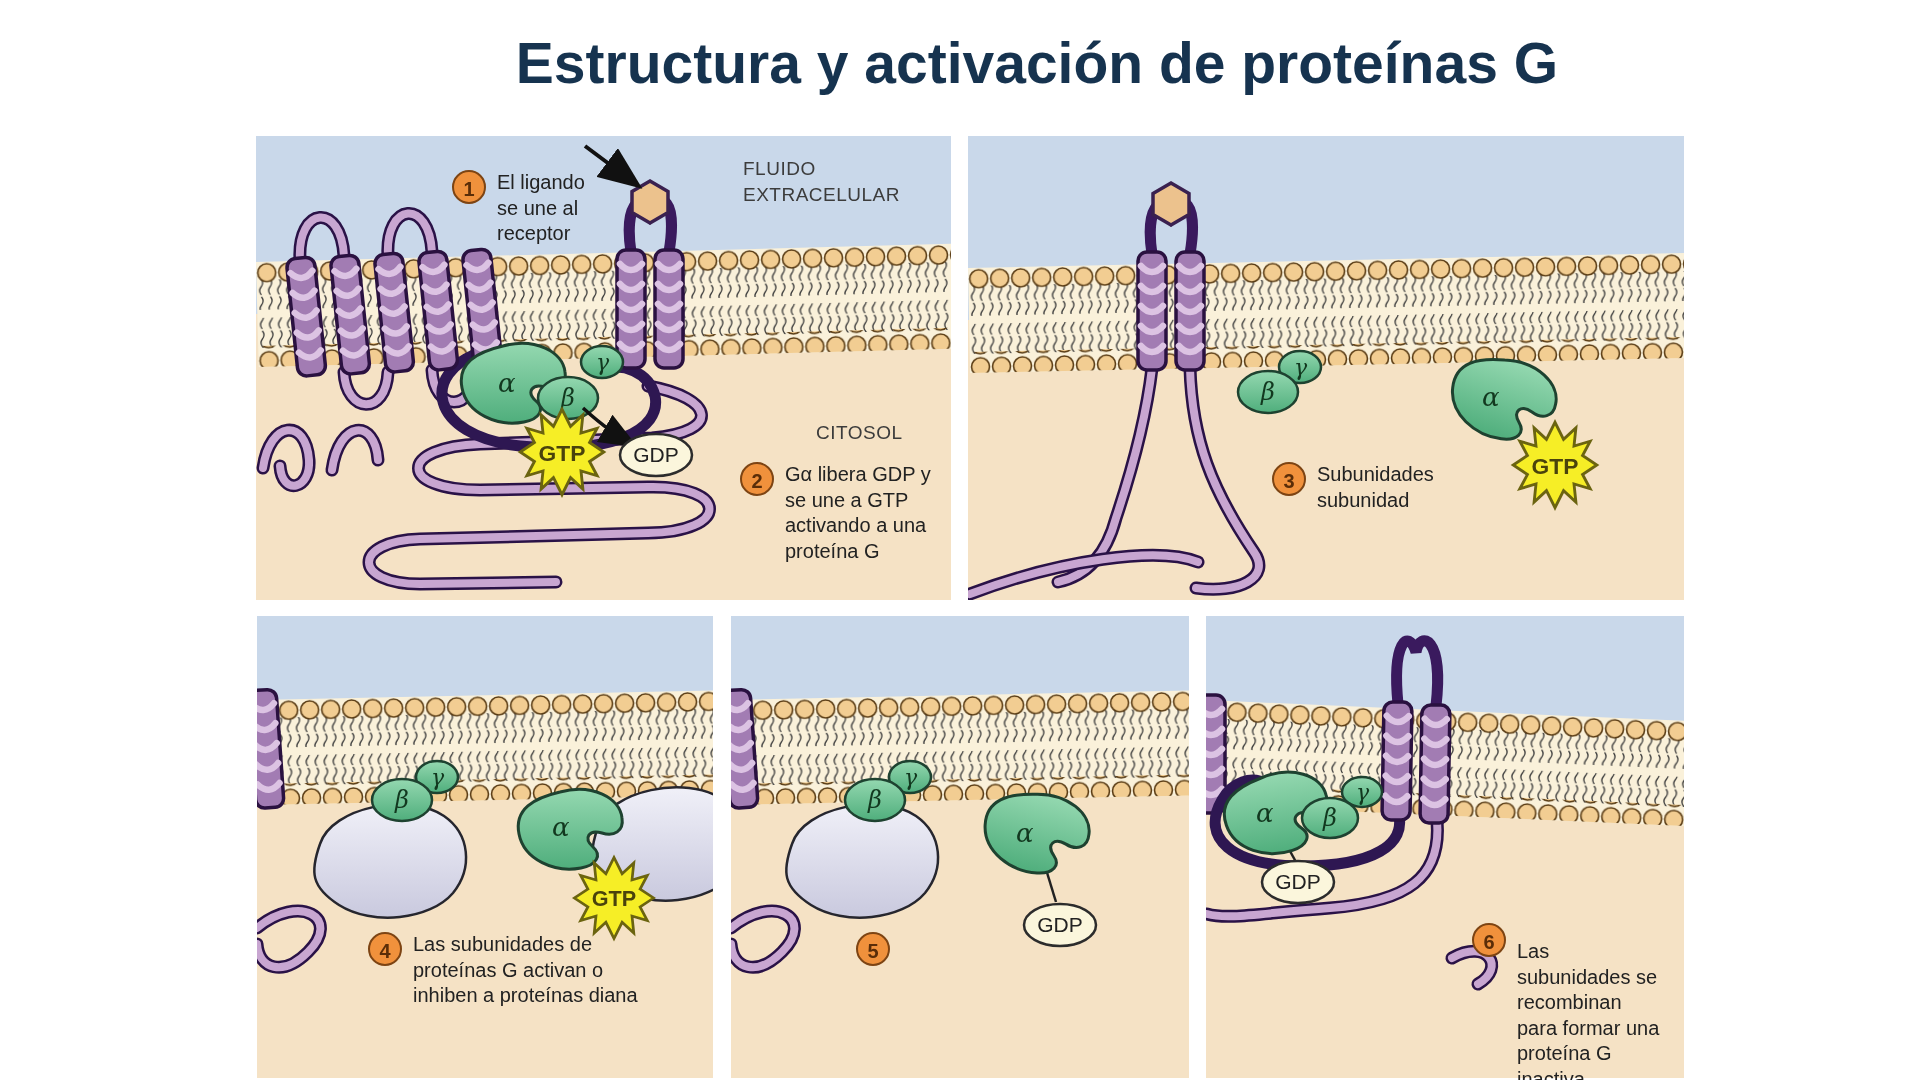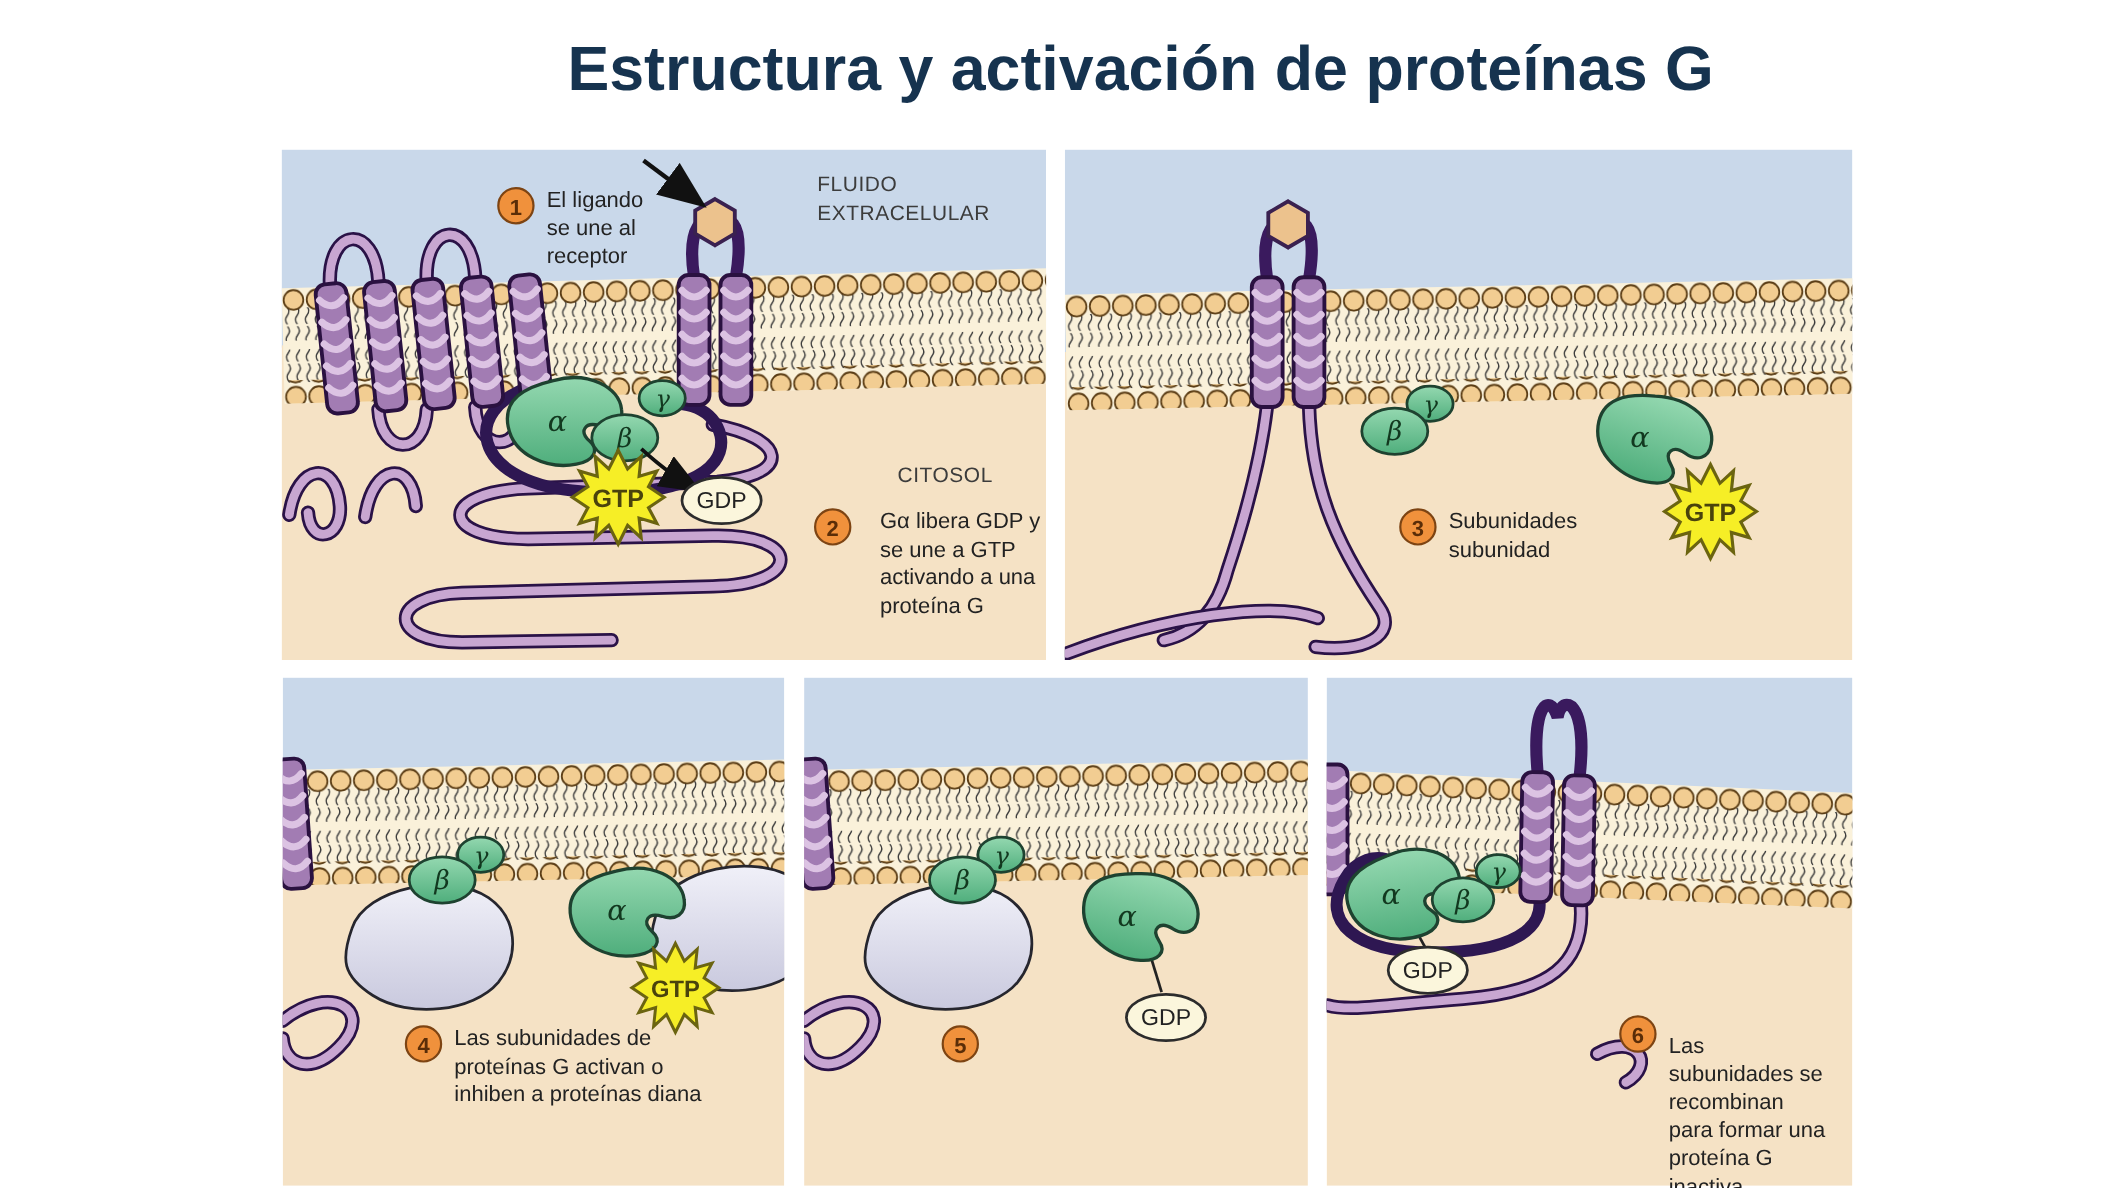--- a/index.html
+++ b/index.html
@@ -269,21 +269,21 @@
 
 <div class="zone-label" style="left:707px;top:156px;width:230px;margin-left:36px;">FLUIDO EXTRACELULAR</div>
 <div class="zone-label" style="left:816px;top:420px;text-align:right;">CITOSOL</div>
 
 <div class="step" style="left:452px;top:170px;">
   <div class="step-circle">1</div>
   <div class="step-text" style="width:112px;">El ligando se une al receptor</div>
 </div>
 <div class="step" style="left:740px;top:462px;">
   <div class="step-circle">2</div>
-  <div class="step-text" style="width:172px;margin-left:15px;">Gα libera GDP y se une a GTP activando a una proteína G</div>
+  <div class="step-text" style="width:172px;">Gα libera GDP y se une a GTP activando a una proteína G</div>
 </div>
 <div class="step" style="left:1272px;top:462px;">
   <div class="step-circle">3</div>
   <div class="step-text" style="width:132px;">Subunidades subunidad</div>
 </div>
 <div class="step" style="left:368px;top:932px;">
   <div class="step-circle">4</div>
   <div class="step-text" style="width:252px;">Las subunidades de proteínas G activan o inhiben a proteínas diana</div>
 </div>
 <div class="step" style="left:856px;top:932px;">

